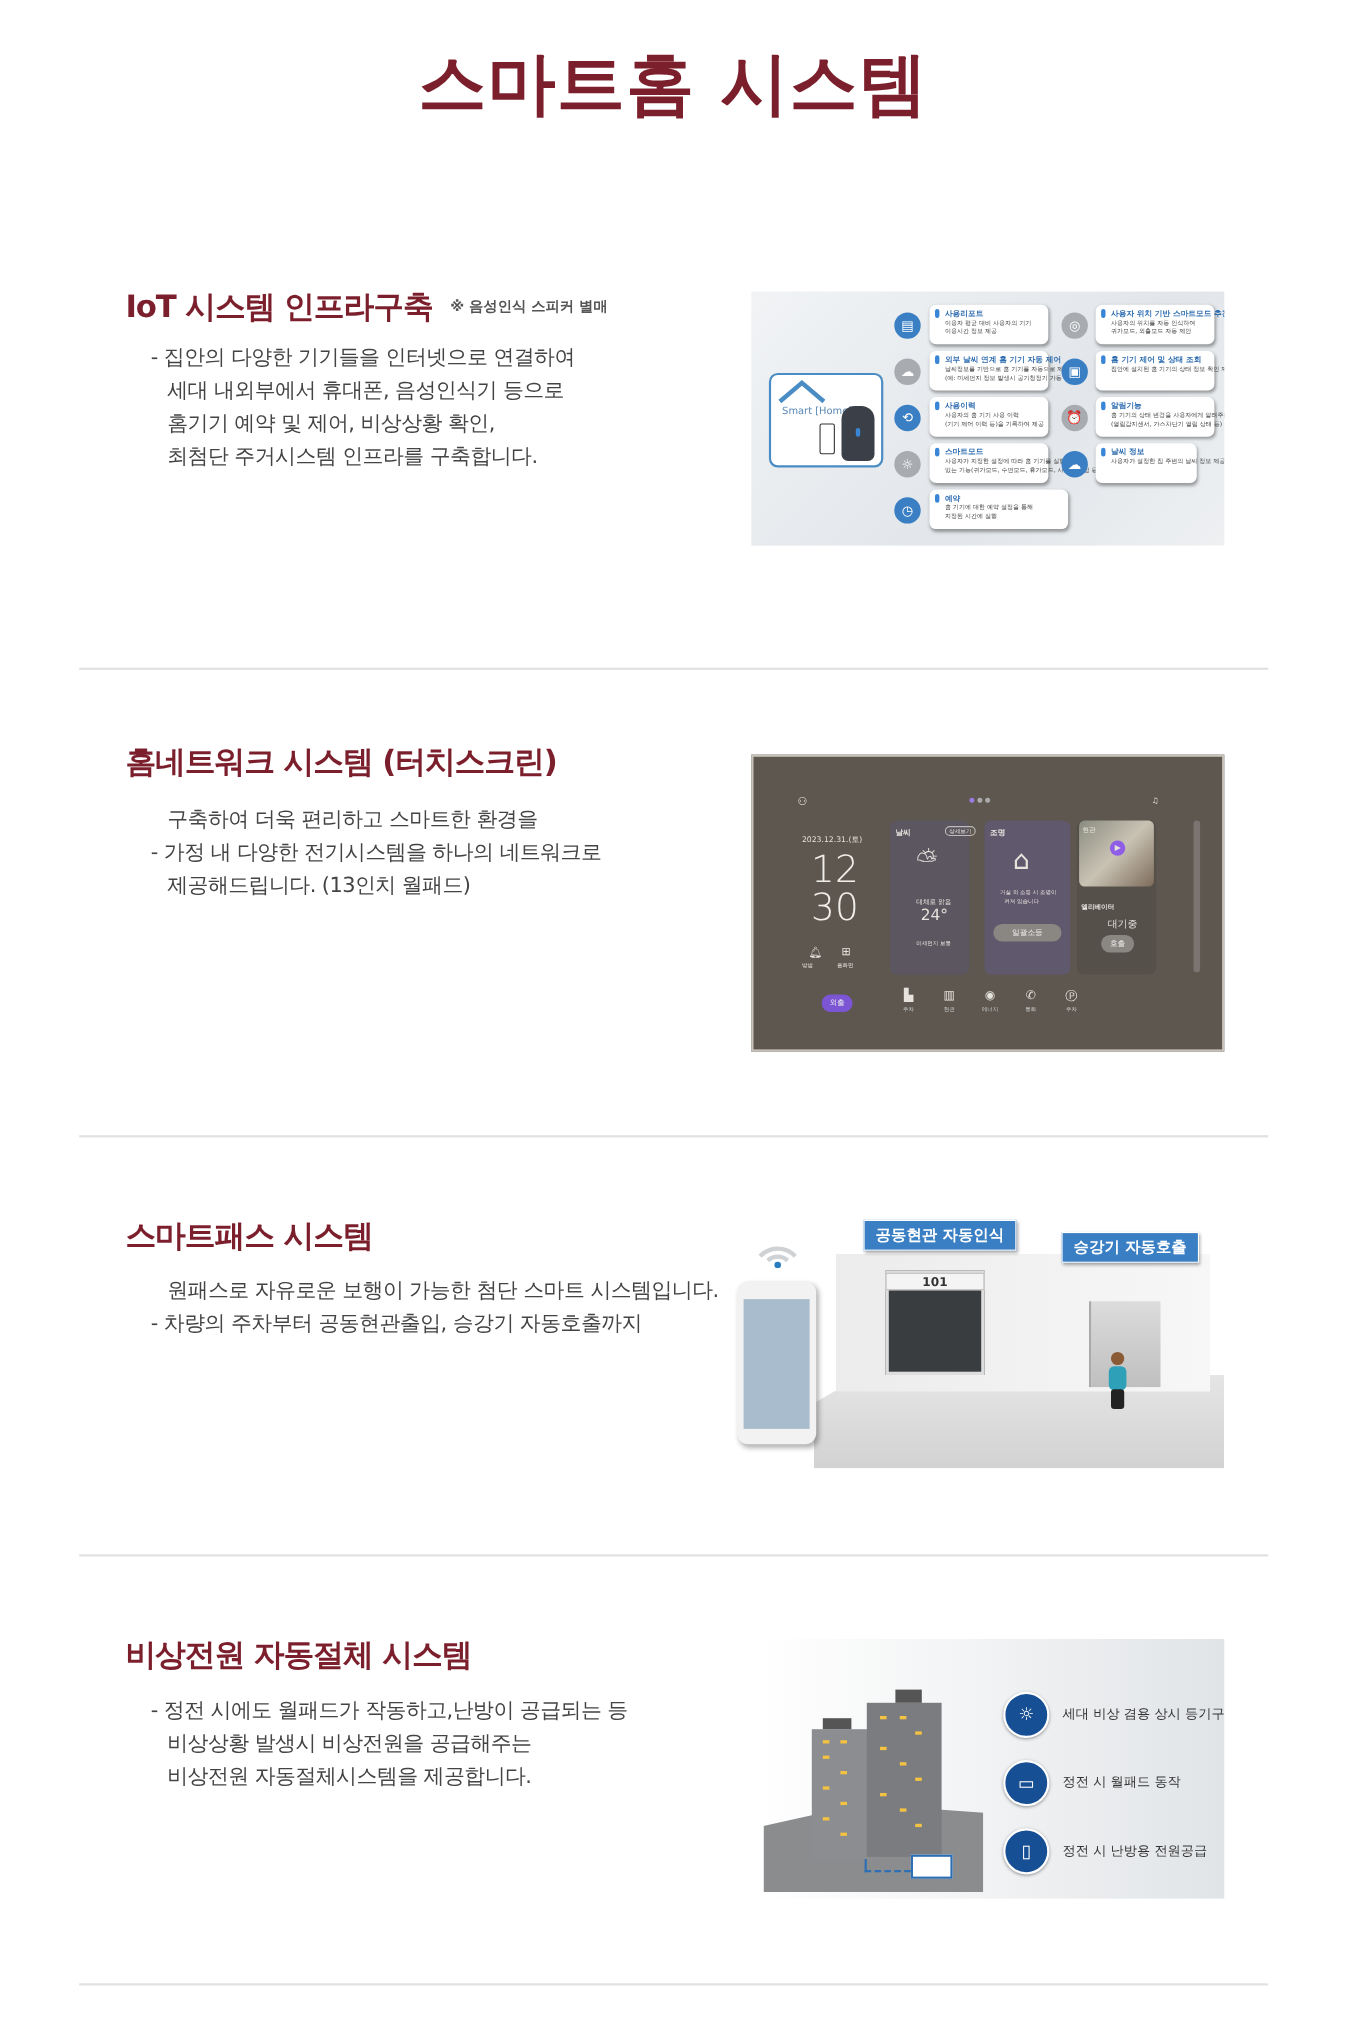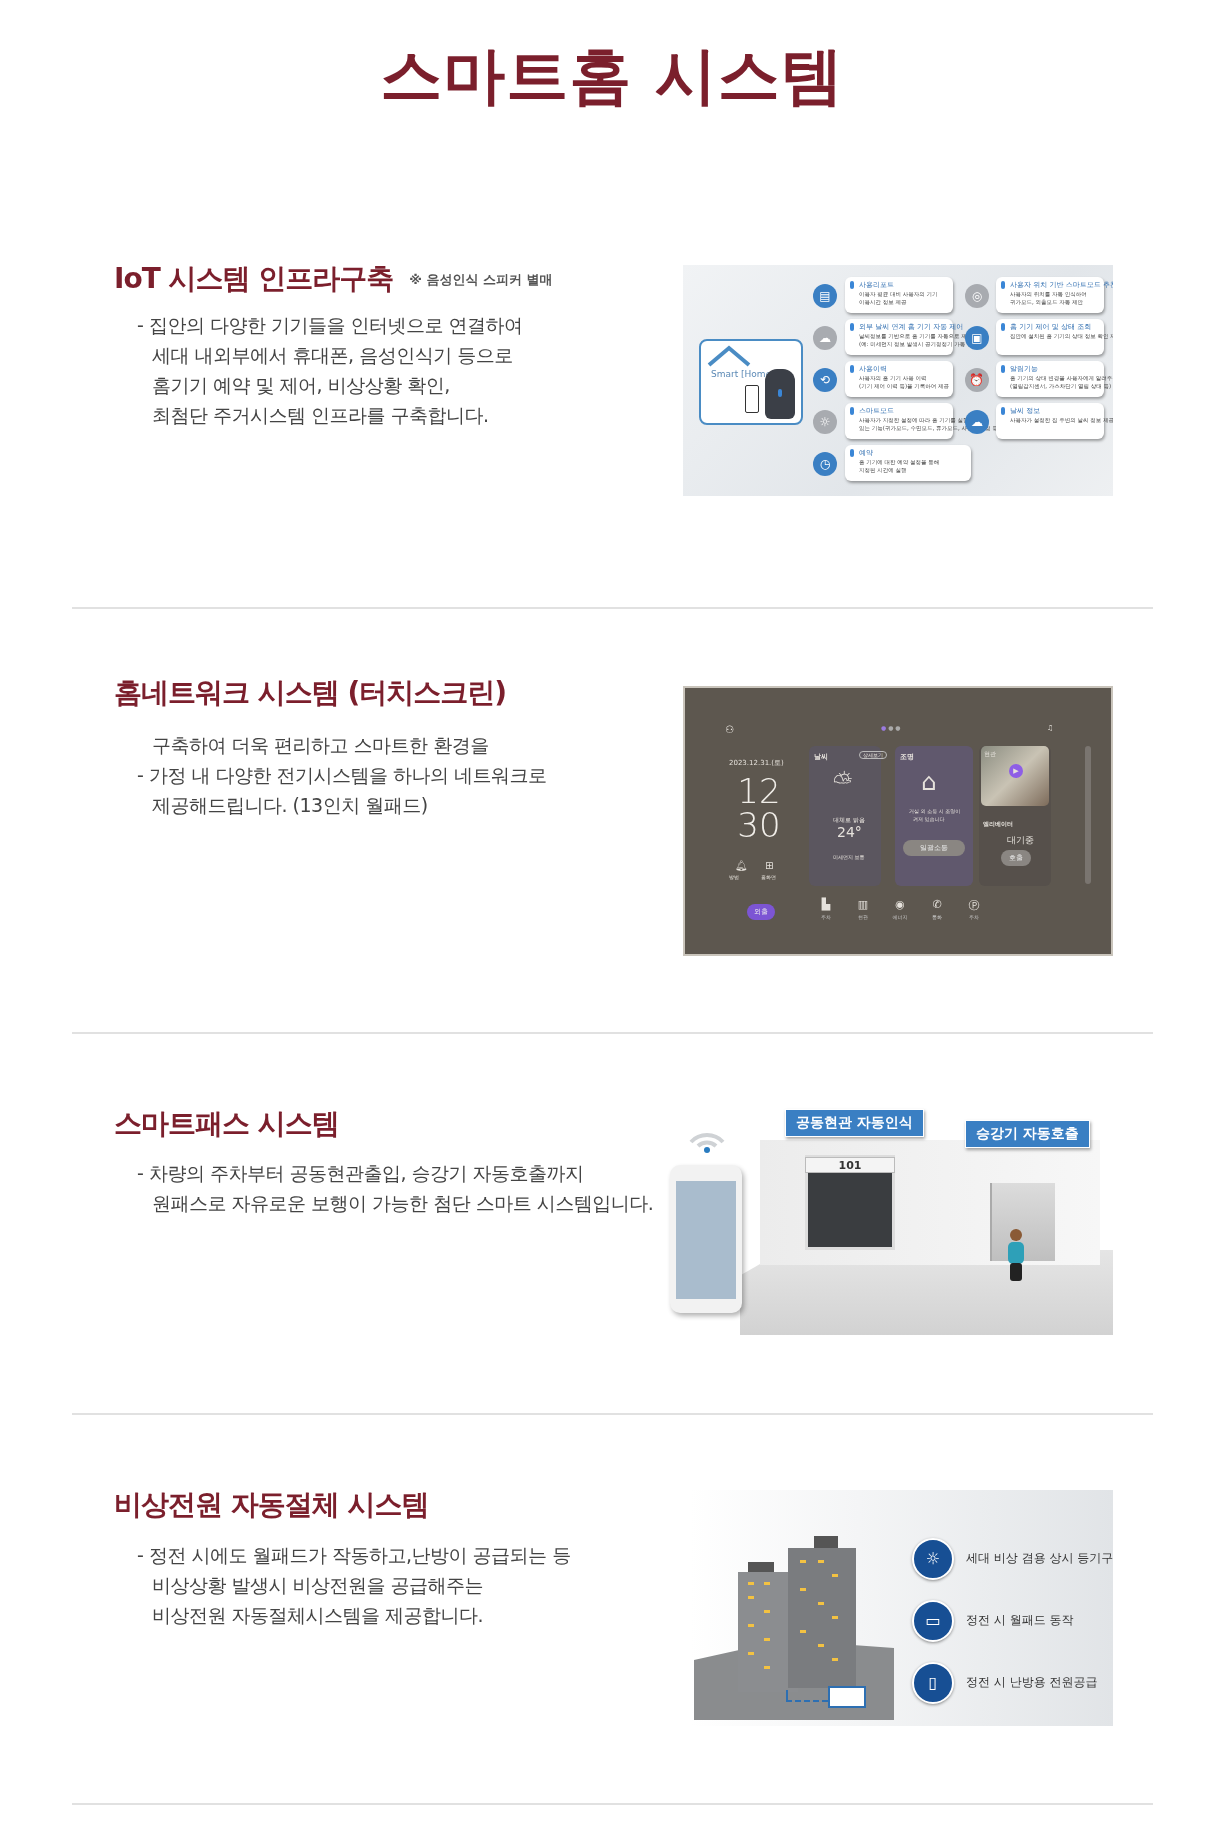--- a/index.html
+++ b/index.html
@@ -31,21 +31,21 @@
   .iot .home-roof { position: absolute; left: 6px; top: 4px; width: 44px; height: 22px; }
   .iot .home-label { position: absolute; left: 10px; top: 28px; font-size: 9px; color: #5b89b5; line-height: 10px; }
   .iot .phone { position: absolute; left: 44px; top: 44px; width: 14px; height: 28px; border: 1.5px solid #333; border-radius: 2px; background:#fff; }
   .iot .speaker { position: absolute; left: 64px; top: 28px; width: 30px; height: 50px; background: #3b3f47; border-radius: 12px 12px 6px 6px; }
   .iot .speaker::after { content: ""; position: absolute; left: 13px; top: 20px; width: 4px; height: 8px; background: #3a86d6; border-radius: 2px; }
   .bubble-icon { position: absolute; width: 24px; height: 24px; border-radius: 50%; color: #fff; font-size: 12px; line-height: 24px; text-align: center; }
   .bubble-icon.blue { background: #3a7fc3; }
   .bubble-icon.gray { background: #a8abb0; }
   .bubble { position: absolute; height: 36px; background: #fff; border-radius: 6px; box-shadow: 1px 2px 3px rgba(0,0,0,0.35); padding: 3px 6px 0 14px; }
   .bubble .mic { position: absolute; left: 5px; top: 4px; width: 4px; height: 8px; background: #3a86d6; border-radius: 2px; }
-  .bubble .b-title { font-size: 7px; color: #2e6db0; font-weight: normal; white-space: nowrap; line-height: 10px; }
+  .bubble .b-title { font-size: 7px; color: #2e6db0; font-weight: bold; white-space: nowrap; line-height: 10px; }
   .bubble .b-desc { font-size: 5.5px; color: #444; white-space: nowrap; line-height: 8px; }
 
   
   .wallpad { left: 683px; top: 686px; width: 430px; height: 270px; background: #5d574f; border: 2px solid #c9c4bb; }
   .wallpad .panel { position: absolute; top: 58px; height: 140px; border-radius: 6px; }
   .wp-txt { position: absolute; color: #e6e2dc; white-space: nowrap; }
   .wp-clock { font-size: 34px; line-height: 34px; font-weight: lighter; color: #f1eee9; text-align: center; width: 60px; }
   .wp-btn { position: absolute; height: 16px; border-radius: 8px; background: #8a8682; color: #eee; font-size: 7px; text-align: center; line-height: 16px; }
   .wp-nav-icon { position: absolute; width: 14px; color: #e6e2dc; font-size: 11px; text-align: center; }
   .wp-nav-label { position: absolute; font-size: 5px; color: #ccc; width: 24px; text-align: center; }
@@ -156,21 +156,21 @@
 
     <div class="bubble-icon gray" style="left:282px;top:103px;">⏰</div>
     <div class="bubble" style="left:313px;top:96px;width:108px;">
       <span class="mic"></span>
       <div class="b-title">알림기능</div>
       <div class="b-desc">홈 기기의 상태 변경을 사용자에게 알려주는 기능</div>
       <div class="b-desc">(열림감지센서, 가스차단기 열림 상태 등)</div>
     </div>
 
     <div class="bubble-icon blue" style="left:282px;top:145px;">☁</div>
-    <div class="bubble" style="left:313px;top:138px;width:108px;">
+    <div class="bubble" style="left:313px;top:138px;width:92px;">
       <span class="mic"></span>
       <div class="b-title">날씨 정보</div>
       <div class="b-desc">사용자가 설정한 집 주변의 날씨 정보 제공</div>
     </div>
   </div>
 </div>
 
 <div class="divider" style="top:607px;"></div>
 
 <div class="section" style="top:0;">
@@ -233,22 +233,22 @@
     <span class="wp-nav-icon" style="left:282px;top:210px;">Ⓟ</span>
     <span class="wp-nav-label" style="left:277px;top:226px;">주차</span>
   </div>
 </div>
 
 <div class="divider" style="top:1032px;"></div>
 
 <div class="section" style="top:0;">
   <div class="sec-title" style="top:1106px;">스마트패스 시스템</div>
   <div class="sec-desc" style="top:1158px;">
+    <span class="line indent">원패스로 자유로운 보행이 가능한 첨단 스마트 시스템입니다.</span>
     <span class="line">- 차량의 주차부터 공동현관출입, 승강기 자동호출까지</span>
-    <span class="line indent">원패스로 자유로운 보행이 가능한 첨단 스마트 시스템입니다.</span>
   </div>
 
   <div class="img-box pass">
     <div class="floor"></div>
     <div class="wall"></div>
     <div class="door"></div>
     <div class="door-sign">101</div>
     <div class="elev"></div>
     <div class="tag" style="left:125px;top:14px;">공동현관 자동인식</div>
     <div class="tag" style="left:305px;top:25px;">승강기 자동호출</div>

